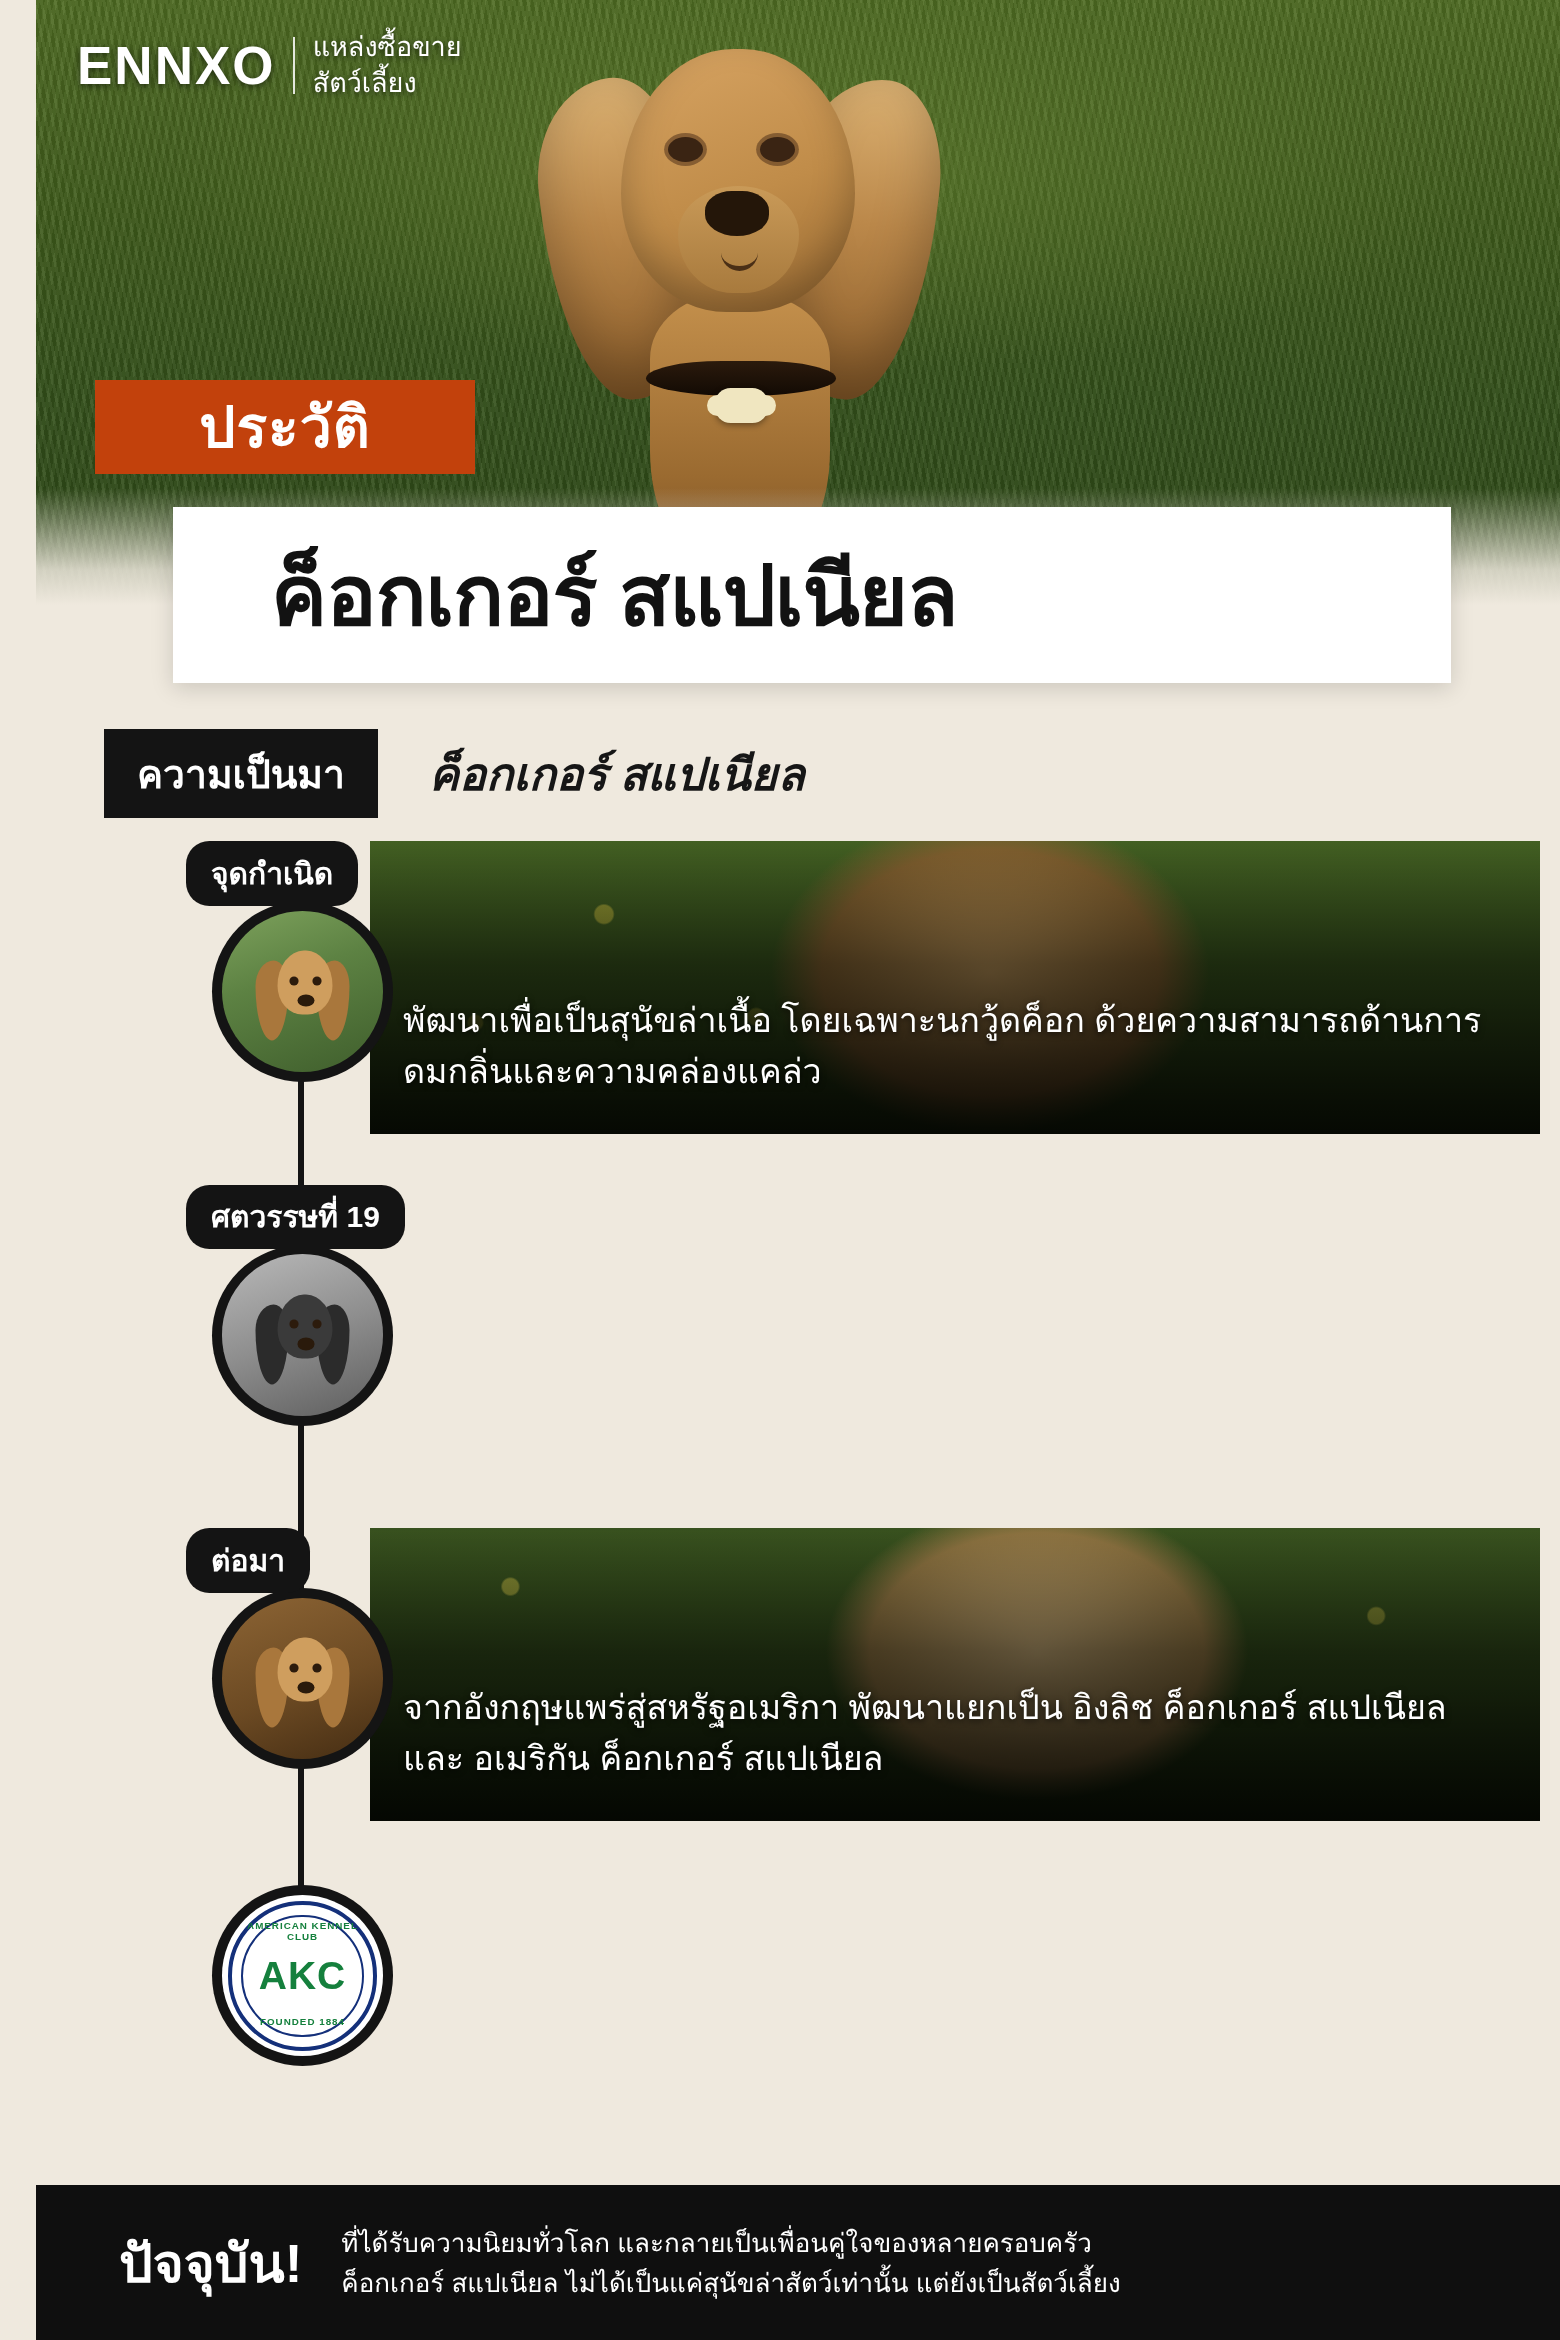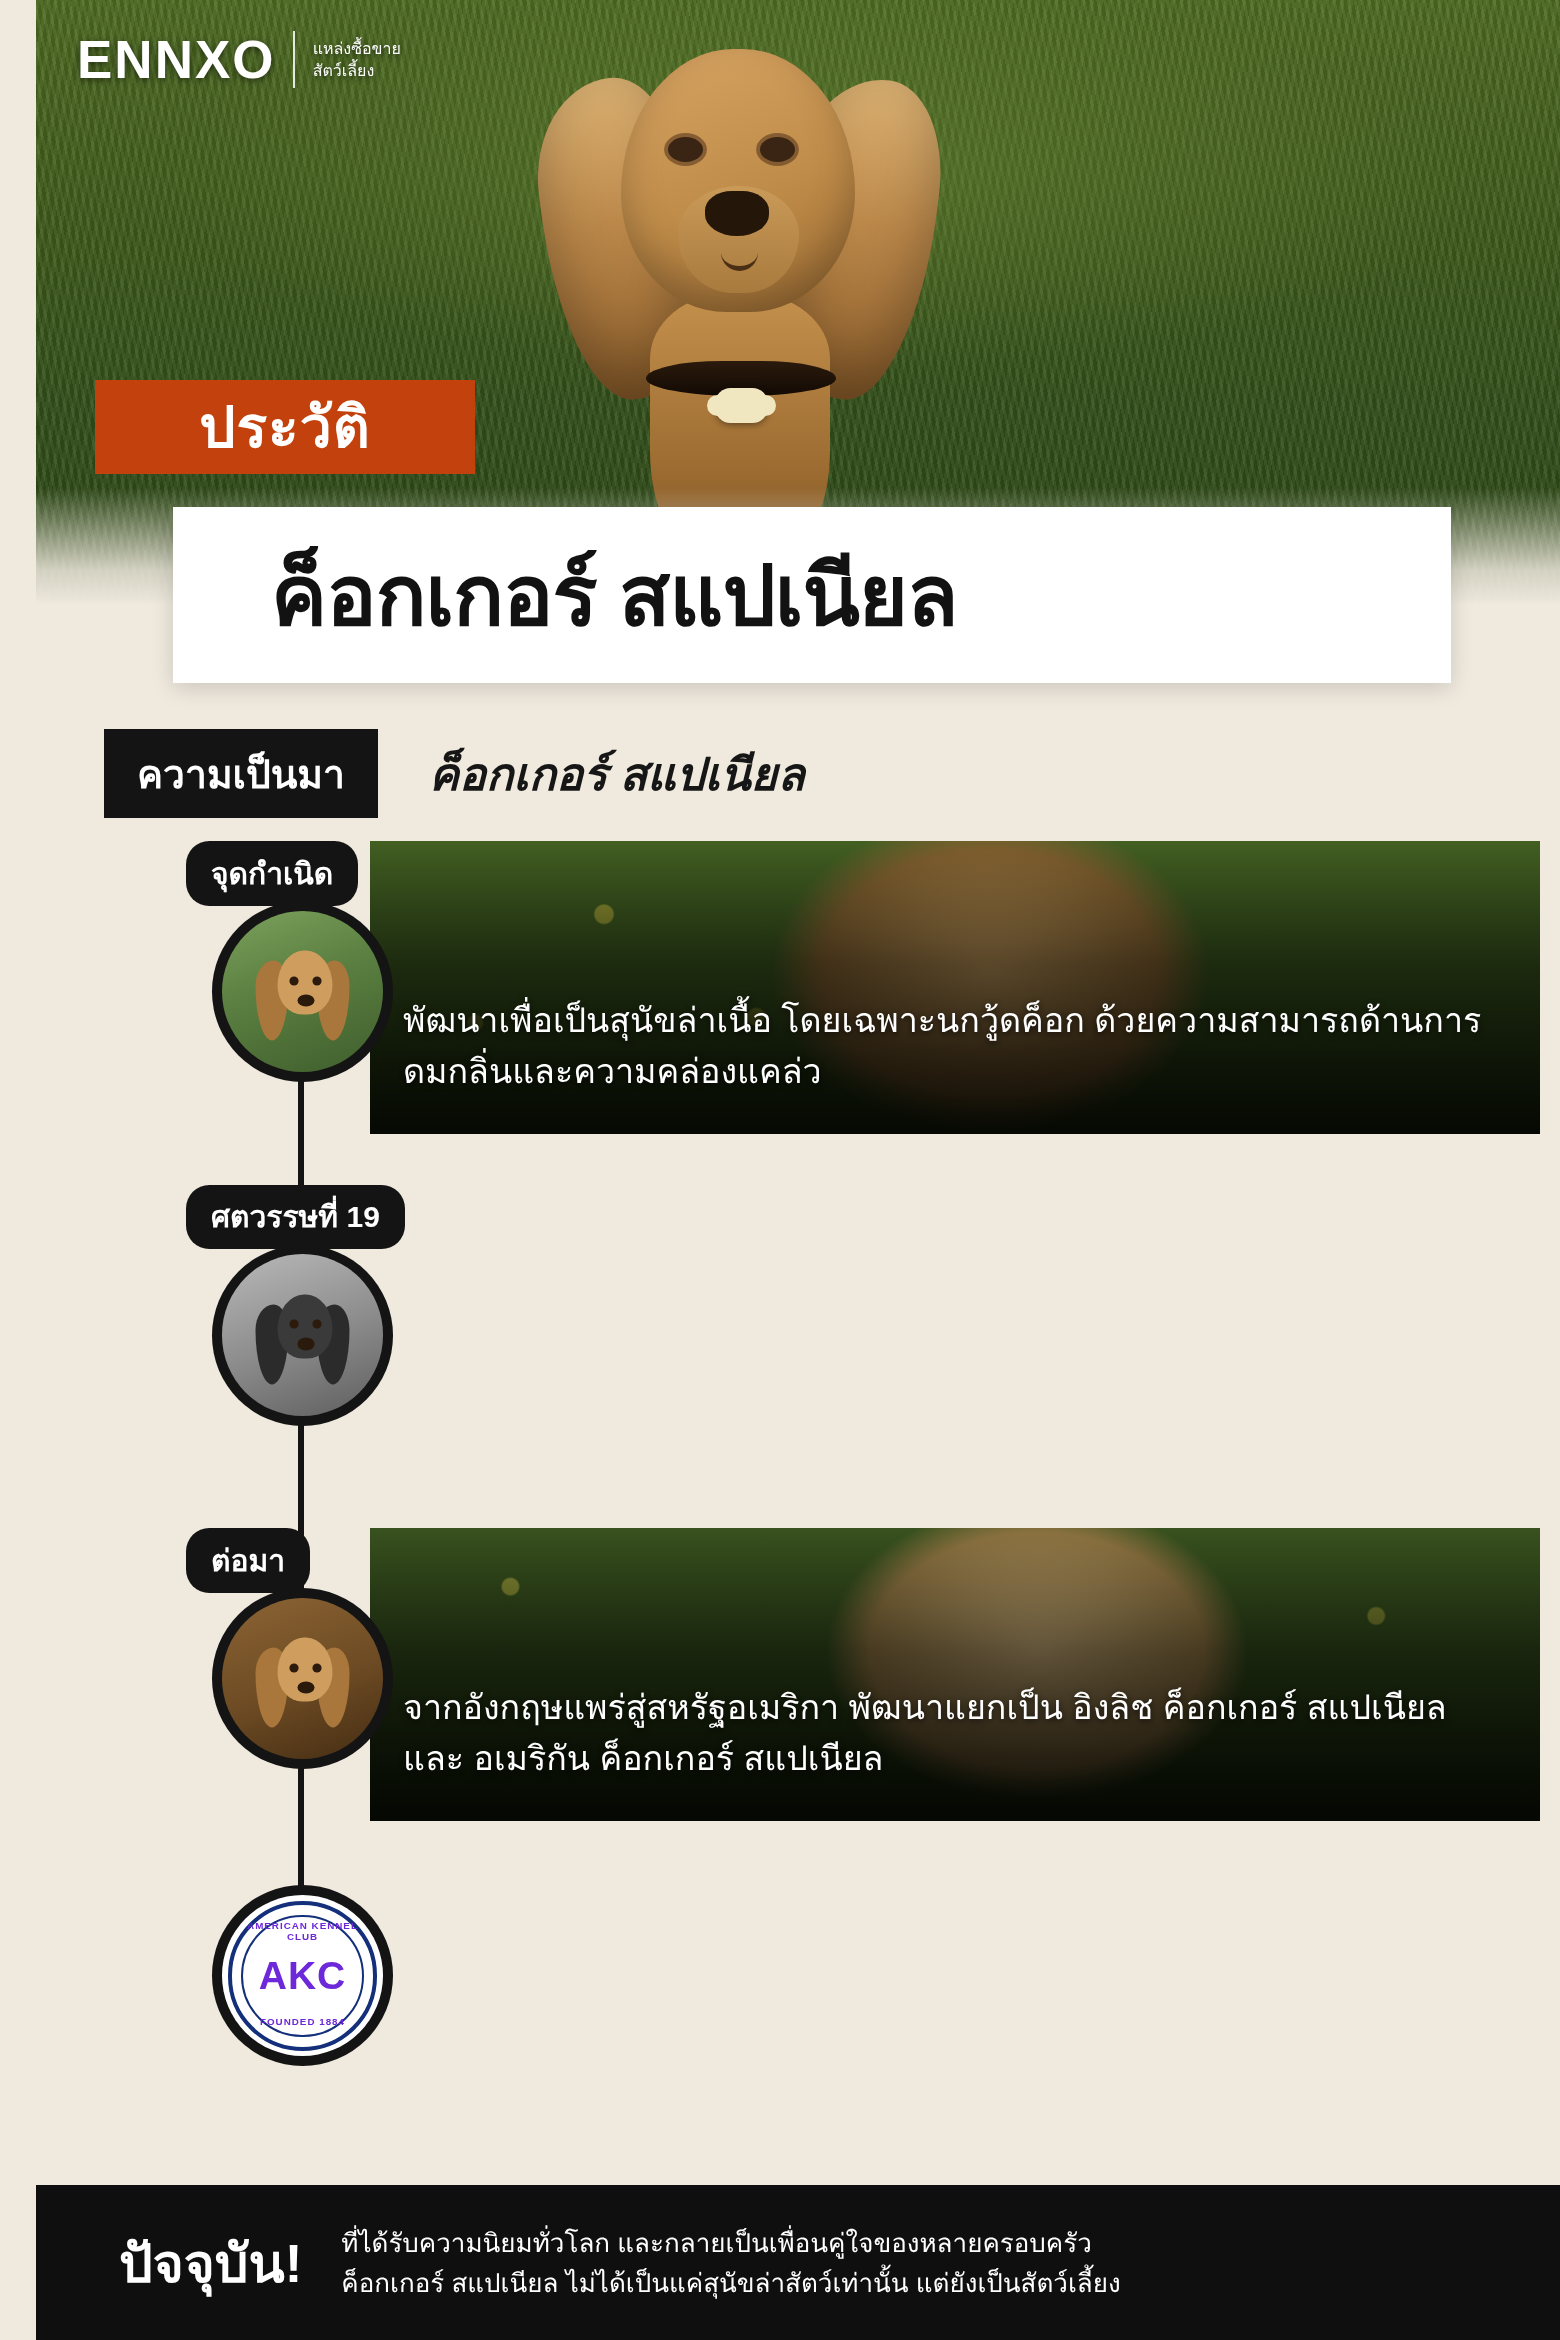--- a/index.html
+++ b/index.html
@@ -145,21 +145,21 @@
     font-weight: 700;
     letter-spacing: 2px;
     text-shadow: 0 2px 7.8px rgba(0,0,0,0.55);
   }
   .logo-div {
     width: 2px; height: 57px;
     background: rgba(255,255,255,0.85);
   }
   .logo-sub {
     color: #ffffff;
-    font-size: 16px;
+    font-size: 27px;
     line-height: 1.35;
     text-shadow: 0 2px 5.9px rgba(0,0,0,0.6);
   }
 
   
   .tag-black {
     position: absolute;
     background: #c2410c;
     color: #ffffff;
     font-weight: 700;
@@ -308,21 +308,21 @@
   .akc {
     position: absolute;
     inset: 5.9px;
     border-radius: 50%;
     background: #ffffff;
     border: 4.9px solid #14307a;
     display: flex;
     align-items: center;
     justify-content: center;
     flex-direction: column;
-    color: #6d28d9;
+    color: #15803d;
   }
   .akc .ring {
     position: absolute;
     inset: 9.8px;
     border-radius: 50%;
     border: 2px solid #14307a;
   }
   .akc .top-txt {
     position: absolute;
     top: 15.6px; left: 0; right: 0;

